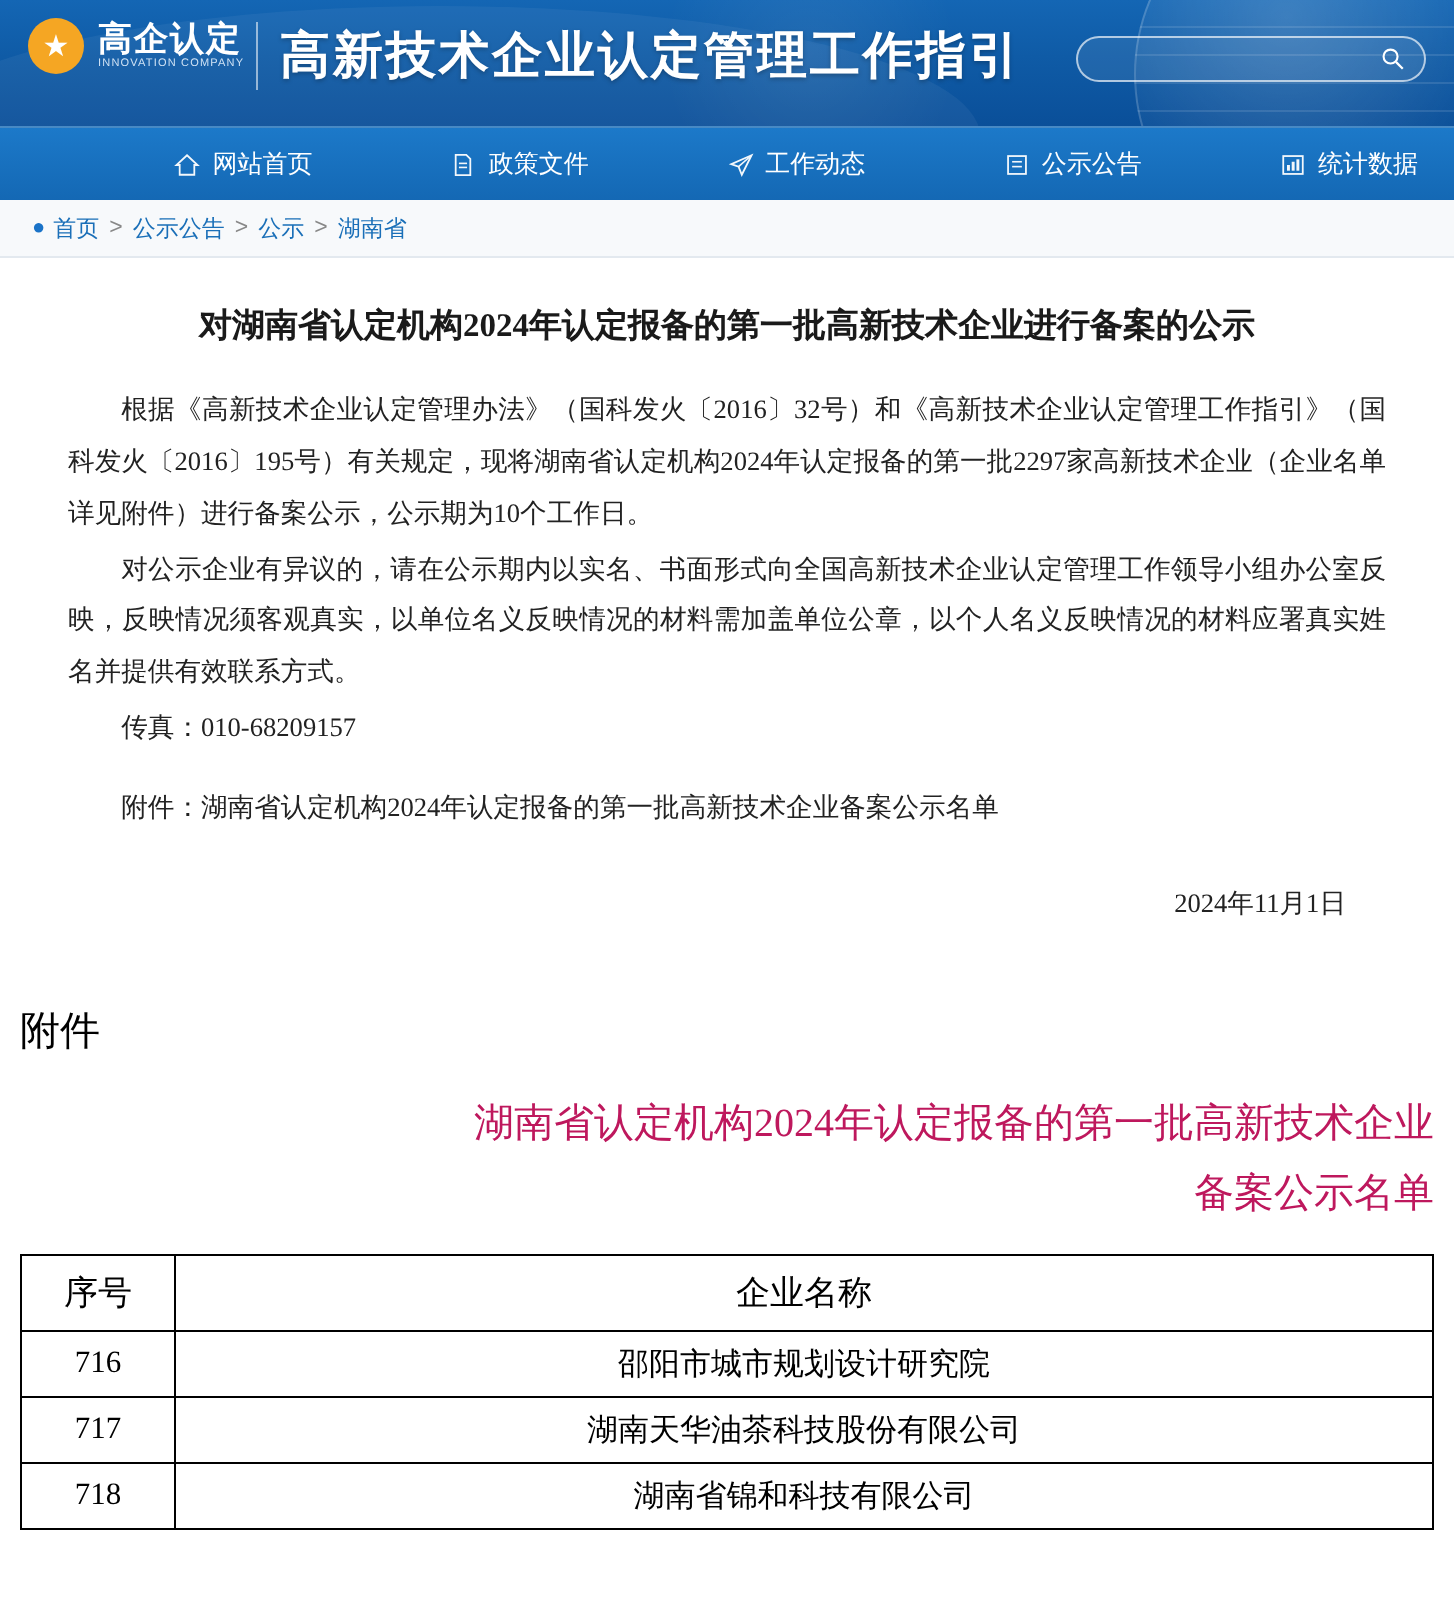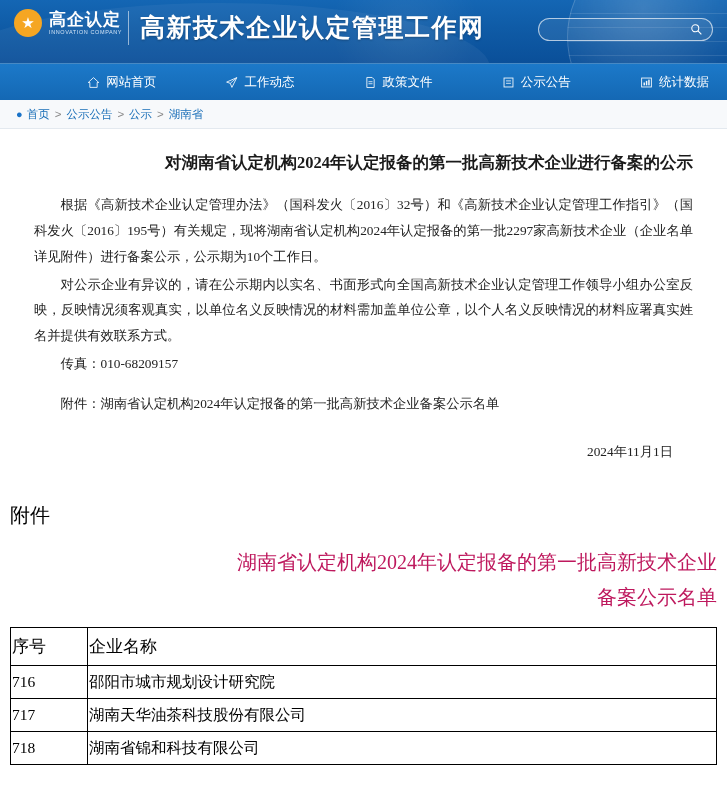--- a/index.html
+++ b/index.html
@@ -164,21 +164,21 @@
   .pin { color: #1a73c8; margin-right: 4px; font-size: 11px; }
   .crumbbar a { color: #1a6fb8; text-decoration: none; }
   .crumbbar .sep { margin: 0 5px; color: #888; }
   .crumbbar .cur { color: #1a6fb8; }
 
   
   .article {
     padding: 22px 34px 0 34px;
   }
   .art-title {
-    text-align: right;
+    text-align: center;
     font-size: 16.5px;
     font-weight: bold;
     color: #1a1a1a;
     line-height: 1.5;
     font-family: "Liberation Serif", serif;
   }
   .art-meta {
     margin-top: 12px;
     text-align: center;
     font-size: 10.5px;
@@ -225,21 +225,21 @@
     font-family: "Liberation Serif", serif;
   }
   table.list {
     margin-top: 12px;
     width: 100%;
     border-collapse: collapse;
     table-layout: fixed;
   }
   table.list th, table.list td {
     border: 1px solid #000;
-    text-align: left;
+    text-align: center;
     font-family: "Liberation Serif", serif;
   }
   table.list th {
     height: 38px;
     font-weight: normal;
     font-size: 17px;
   }
   table.list td {
     height: 33px;
     font-size: 15.5px;
@@ -257,52 +257,52 @@
     <div class="swoosh"></div>
 
     <div class="logo-block">
       <div class="logo-circle">★</div>
       <div class="logo-text">
         <span class="logo-cn">高企认定</span>
         <span class="logo-en">INNOVATION COMPANY</span>
       </div>
     </div>
     <div class="logo-divider"></div>
-    <div class="site-title">高新技术企业认定管理工作网</div>
+    <div class="site-title">高新技术企业认定管理工作指引</div>
 
     <div class="search-box">
       <input type="text" placeholder="" style="">
       <svg class="search-ico" viewBox="0 0 16 16">
         <circle cx="6.5" cy="6.5" r="4.3" fill="none" stroke="#ffffff" stroke-width="1.3"></circle>
         <line x1="9.8" y1="9.8" x2="14" y2="14" stroke="#ffffff" stroke-width="1.4"></line>
       </svg>
     </div>
   </div>
 
   <div class="nav">
     <div class="nav-item">
       <svg class="ni" viewBox="0 0 16 16">
         <path d="M8 2 L14.5 8 H12.5 V14 H3.5 V8 H1.5 Z" fill="none" stroke="#fff" stroke-width="1.1"></path>
       </svg>
       <span>网站首页</span>
     </div>
     <div class="nav-item">
       <svg class="ni" viewBox="0 0 16 16">
-        <path d="M14.5 2 L2 7.5 L6.5 9 L8.5 14 Z" fill="none" stroke="#fff" stroke-width="1.1"></path>
-        <line x1="6.5" y1="9" x2="14.5" y2="2" stroke="#fff" stroke-width="1"></line>
-      </svg>
-      <span>工作动态</span>
-    </div>
-    <div class="nav-item">
-      <svg class="ni" viewBox="0 0 16 16">
         <path d="M3.5 1.8 H10 L12.5 4.3 V14.2 H3.5 Z" fill="none" stroke="#fff" stroke-width="1.1"></path>
         <line x1="5.5" y1="7" x2="10.5" y2="7" stroke="#fff" stroke-width="1"></line>
         <line x1="5.5" y1="9.5" x2="10.5" y2="9.5" stroke="#fff" stroke-width="1"></line>
       </svg>
       <span>政策文件</span>
+    </div>
+    <div class="nav-item">
+      <svg class="ni" viewBox="0 0 16 16">
+        <path d="M14.5 2 L2 7.5 L6.5 9 L8.5 14 Z" fill="none" stroke="#fff" stroke-width="1.1"></path>
+        <line x1="6.5" y1="9" x2="14.5" y2="2" stroke="#fff" stroke-width="1"></line>
+      </svg>
+      <span>工作动态</span>
     </div>
     <div class="nav-item">
       <svg class="ni" viewBox="0 0 16 16">
         <rect x="2.5" y="2.5" width="11" height="11" fill="none" stroke="#fff" stroke-width="1.1"></rect>
         <line x1="5" y1="6" x2="11" y2="6" stroke="#fff" stroke-width="1"></line>
         <line x1="5" y1="9" x2="11" y2="9" stroke="#fff" stroke-width="1"></line>
       </svg>
       <span>公示公告</span>
     </div>
     <div class="nav-item">

